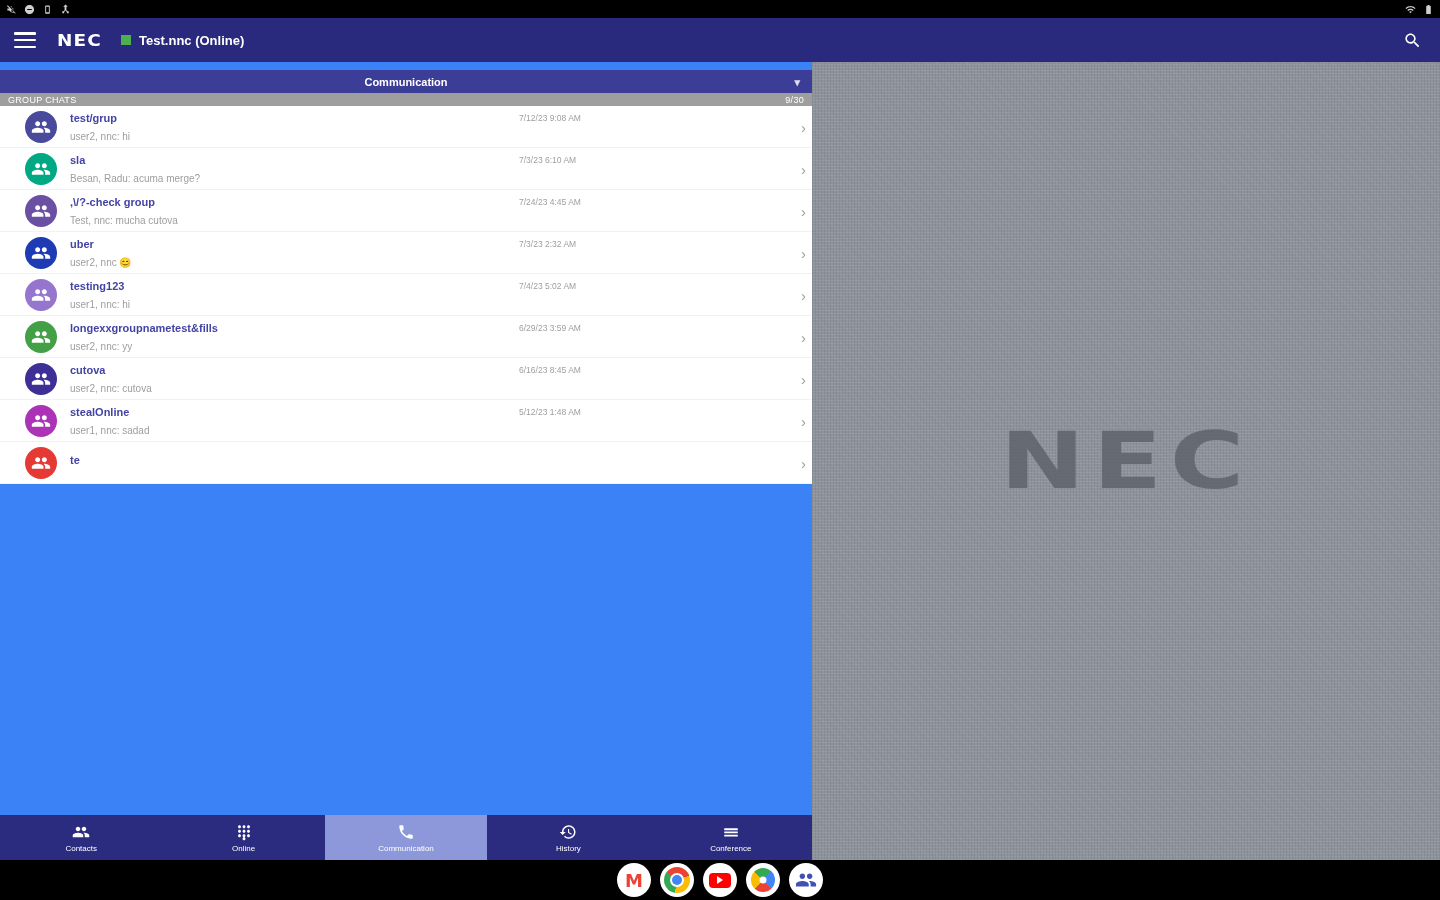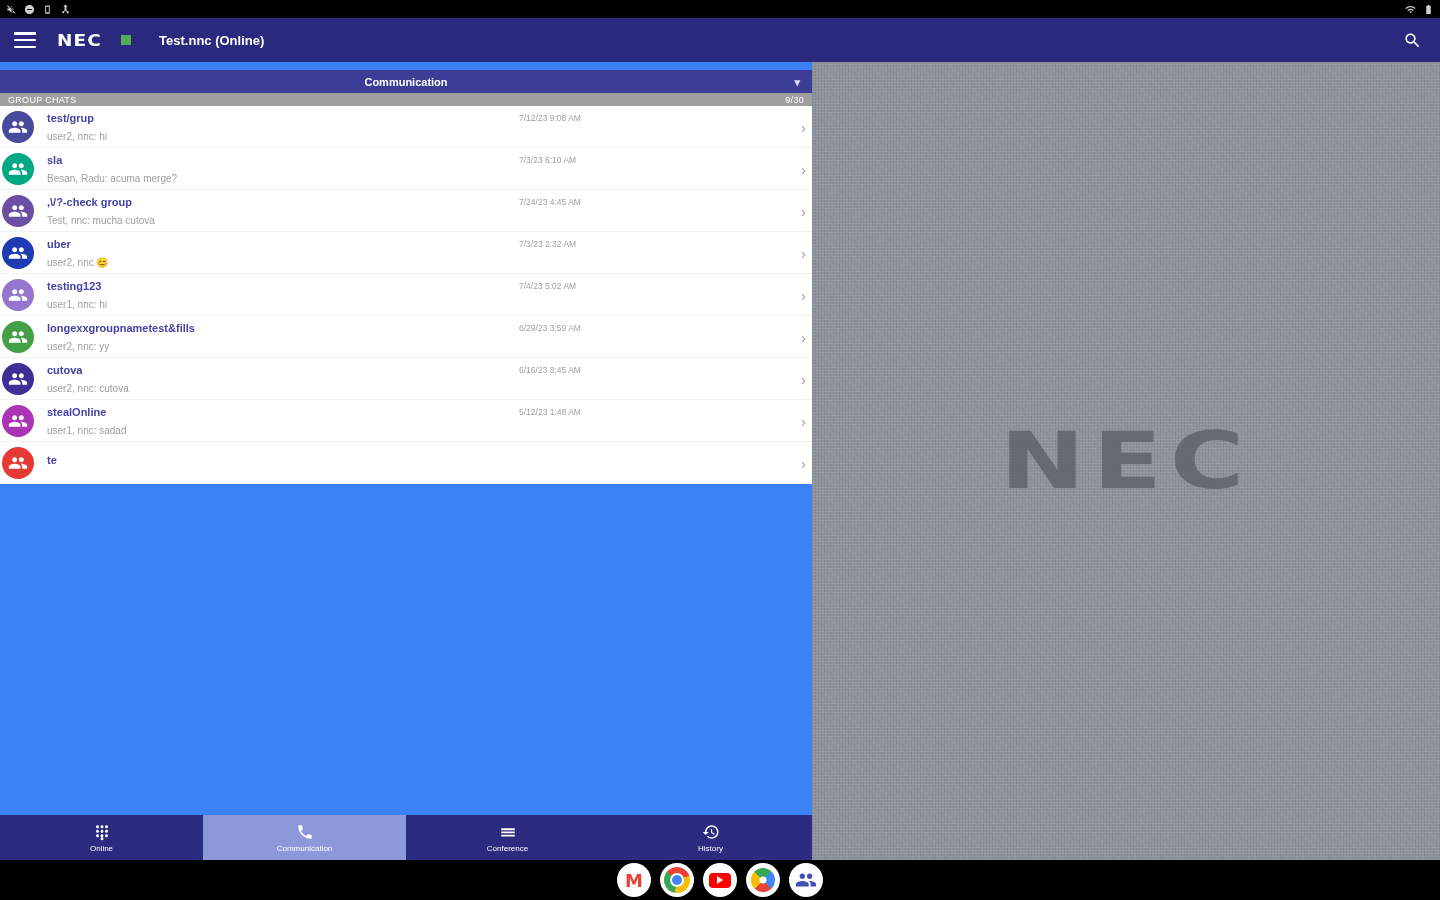--- a/index.html
+++ b/index.html
@@ -11,36 +11,36 @@
   .status-bar { height:18px; background:#000; display:flex; align-items:center; justify-content:space-between; padding:0 6px; }
   .status-cluster { display:flex; align-items:center; gap:7px; }
   .sicon { width:11px; height:11px; display:block; fill:#cfcfcf; }
 
   
   .app-bar { height:44px; background:#292a7d; display:flex; align-items:center; padding:0 14px; color:#fff; }
   .hamburger { width:22px; height:16px; display:flex; flex-direction:column; justify-content:space-between; cursor:pointer; margin-right:24px; background:none; border:none; }
   .hamburger span { display:block; height:2.5px; background:#fff; border-radius:1px; }
   .nec-logo { font-weight:800; font-size:16px; letter-spacing:1px; margin-right:22px; font-family:"DejaVu Sans", sans-serif; transform:scaleX(1.15); }
   .online-dot { width:10px; height:10px; background:#4caf50; margin-right:8px; display:inline-block; }
-  .appbar-title { font-size:13px; font-weight:700;margin-left:20px; }
+  .appbar-title { font-size:13px; font-weight:700; }
   .appbar-spacer { flex:1; }
   .icon-btn { background:none; border:none; cursor:pointer; padding:4px; }
   .icon-btn svg { width:19px; height:19px; fill:#fff; display:block; }
 
   
   .content { display:flex; height:798px; }
   .left-panel { width:812px; background:#3b82f6; position:relative; display:flex; flex-direction:column; }
 
   .comm-header { margin-top:8px; height:23px; background:#3c3d96; color:#fff; display:flex; align-items:center; justify-content:center; position:relative; font-size:11px; font-weight:700; cursor:pointer; }
   .comm-header .chev-down { position:absolute; right:12px; top:50%; transform:translateY(-50%); font-size:11px; color:#dcdcf5; }
 
   .section-header { height:13px; background:#9e9e9e; color:#fff; font-size:9px; font-weight:400; display:flex; align-items:center; justify-content:space-between; padding:0 8px; letter-spacing:0.3px; }
 
   .chat-list { flex:1; overflow:hidden; }
-  .chat-row { height:42px; display:flex; align-items:center; padding-left:2px; position:relative; border-bottom:1px solid #f2f2f2; cursor:pointer; background:#fff; }
+  .chat-row { height:42px; display:flex; align-items:center; padding-left:25px; position:relative; border-bottom:1px solid #f2f2f2; cursor:pointer; background:#fff; }
   .avatar { width:32px; height:32px; border-radius:50%; flex:0 0 32px; display:flex; align-items:center; justify-content:center; margin-right:13px; }
   .avatar svg { width:20px; height:20px; fill:#fff; display:block; }
   .chat-texts { display:flex; flex-direction:column; justify-content:center; padding-top:1px; }
   .chat-name { font-size:11px; font-weight:700; color:#4343a5; line-height:13px; }
   .chat-subtitle { font-size:10px; color:#9e9e9e; line-height:12px; margin-top:6px; }
   .chat-time { position:absolute; left:519px; top:7px; font-size:8.5px; color:#9e9e9e; }
   .chat-chevron { position:absolute; right:6px; top:50%; transform:translateY(-50%); color:#9e9e9e; font-size:15px; line-height:1; }
 
   
   .tab-bar { height:45px; background:#2b2c80; display:flex; }
@@ -263,41 +263,47 @@
             <span class="chat-subtitle"></span>
           </span>
           <span class="chat-time"></span>
           <span class="chat-chevron">›</span>
         </div>
       </div>
 
       <div class="tab-bar">
         <div class="tab">
           <svg viewBox="0 0 24 24">
+              <path d="M16 11c1.66 0 2.99-1.34 2.99-3S17.66 5 16 5c-1.66 0-3 1.34-3 3s1.34 3 3 3zm-8 0c1.66 0 2.99-1.34 2.99-3S9.66 5 8 5C6.34 5 5 6.34 5 8s1.34 3 3 3zm0 2c-2.33 0-7 1.17-7 3.5V19h14v-2.5c0-2.33-4.67-3.5-7-3.5zm8 0c-.29 0-.62.02-.97.05 1.16.84 1.97 1.97 1.97 3.45V19h6v-2.5c0-2.33-4.67-3.5-7-3.5z"></path>
+            </svg>
+          <span class="tab-label">Contacts</span>
+        </div>
+        <div class="tab">
+          <svg viewBox="0 0 24 24">
               <path d="M12 19c-1.1 0-2 .9-2 2s.9 2 2 2 2-.9 2-2-.9-2-2-2zm-6-16C4.9 3 4 3.9 4 5s.9 2 2 2 2-.9 2-2-.9-2-2-2zm6 0c-1.1 0-2 .9-2 2s.9 2 2 2 2-.9 2-2-.9-2-2-2zm6 0c-1.1 0-2 .9-2 2s.9 2 2 2 2-.9 2-2-.9-2-2-2zM6 9c-1.1 0-2 .9-2 2s.9 2 2 2 2-.9 2-2-.9-2-2-2zm6 0c-1.1 0-2 .9-2 2s.9 2 2 2 2-.9 2-2-.9-2-2-2zm6 0c-1.1 0-2 .9-2 2s.9 2 2 2 2-.9 2-2-.9-2-2-2zm-6 6c-1.1 0-2 .9-2 2s.9 2 2 2 2-.9 2-2-.9-2-2-2zm-6 0c-1.1 0-2 .9-2 2s.9 2 2 2 2-.9 2-2-.9-2-2-2zm12 0c-1.1 0-2 .9-2 2s.9 2 2 2 2-.9 2-2-.9-2-2-2z"></path>
             </svg>
           <span class="tab-label">Online</span>
         </div>
         <div class="tab selected">
           <svg viewBox="0 0 24 24">
               <path d="M6.62 10.79c1.44 2.83 3.76 5.14 6.59 6.59l2.2-2.2c.27-.27.67-.36 1.02-.24 1.12.37 2.33.57 3.57.57.55 0 1 .45 1 1V20c0 .55-.45 1-1 1-9.39 0-17-7.61-17-17 0-.55.45-1 1-1h3.5c.55 0 1 .45 1 1 0 1.25.2 2.45.57 3.57.11.35.03.74-.25 1.02l-2.2 2.2z"></path>
             </svg>
           <span class="tab-label">Communication</span>
         </div>
         <div class="tab">
           <svg viewBox="0 0 24 24">
+              <path d="M13 3c-4.97 0-9 4.03-9 9H1l3.89 3.89.07.14L9 12H6c0-3.87 3.13-7 7-7s7 3.13 7 7-3.13 7-7 7c-1.93 0-3.68-.79-4.94-2.06l-1.42 1.42C8.27 19.99 10.51 21 13 21c4.97 0 9-4.03 9-9s-4.03-9-9-9zm-1 5v5l4.28 2.54.72-1.21-3.5-2.08V8H12z"></path>
+            </svg>
+          <span class="tab-label">History</span>
+        </div>
+        <div class="tab">
+          <svg viewBox="0 0 24 24">
               <path d="M3 7h18v2.5H3V7zm0 4.25h18v2.5H3v-2.5zM3 15.5h18V18H3v-2.5z"></path>
             </svg>
           <span class="tab-label">Conference</span>
-        </div>
-        <div class="tab">
-          <svg viewBox="0 0 24 24">
-              <path d="M13 3c-4.97 0-9 4.03-9 9H1l3.89 3.89.07.14L9 12H6c0-3.87 3.13-7 7-7s7 3.13 7 7-3.13 7-7 7c-1.93 0-3.68-.79-4.94-2.06l-1.42 1.42C8.27 19.99 10.51 21 13 21c4.97 0 9-4.03 9-9s-4.03-9-9-9zm-1 5v5l4.28 2.54.72-1.21-3.5-2.08V8H12z"></path>
-            </svg>
-          <span class="tab-label">History</span>
         </div>
       </div>
     </div>
 
     <div class="right-pane">
       <div class="watermark">NEC</div>
     </div>
   </div>
 
   <div class="dock">

